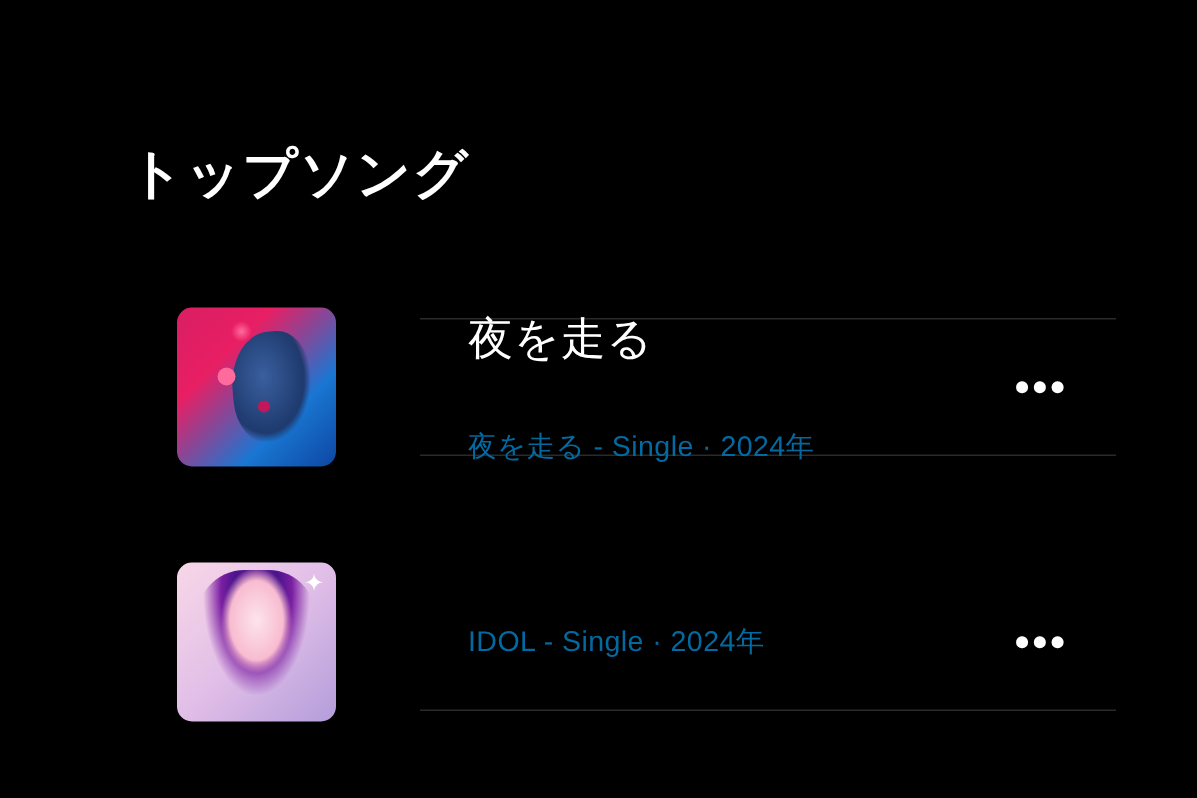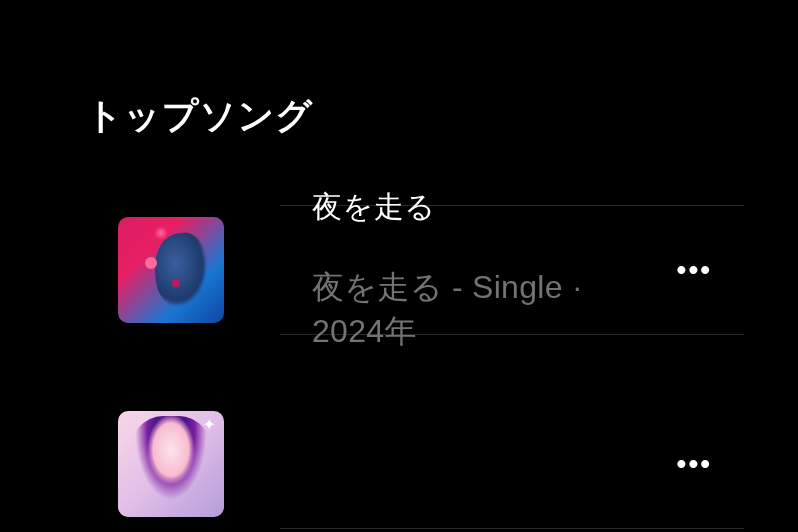--- a/index.html
+++ b/index.html
@@ -43,41 +43,41 @@
       flex-shrink: 0;
       position: relative;
       overflow: hidden;
     }
     .song-info-wrap {
       flex: 1;
       display: flex;
       align-items: center;
       justify-content: space-between;
       border-bottom: 1px solid #2a2a2a;
-      height: 130px;
+      height: 92px;
       padding-right: 8px;
     }
     .song-row:first-child .song-info-wrap {
       border-top: 1px solid #2a2a2a;
     }
     .song-info {
       display: flex;
       flex-direction: column;
       gap: 6px;
     }
     .song-title {
       font-size: 30px;
       font-weight: 400;
       color: #fff;
       letter-spacing: 0.5px;
     }
     .song-subtitle {
-      font-size: 32px;
+      font-size: 19px;
       font-weight: 400;
-      color: #737373;
+      color: #0369a1;
       letter-spacing: 0.3px;
     }
     .more-button {
       color: #fff;
       font-size: 28px;
       font-weight: 700;
       letter-spacing: 2px;
       cursor: pointer;
       padding: 8px;
       user-select: none;
@@ -172,20 +172,21 @@
           <div class="song-subtitle">夜を走る - Single · 2024年</div>
         </div>
         <div class="more-button">•••</div>
       </div>
     </div>
 
     <div class="song-row">
       <div class="album-art art-2"></div>
       <div class="song-info-wrap">
         <div class="song-info">
+          <div class="song-subtitle">IDOL - Single · 2024年</div>
         </div>
         <div class="more-button">•••</div>
       </div>
     </div>
 
     <div class="song-row">
       <div class="album-art art-3"></div>
       <div class="song-info-wrap">
         <div class="more-button">•••</div>
       </div>

